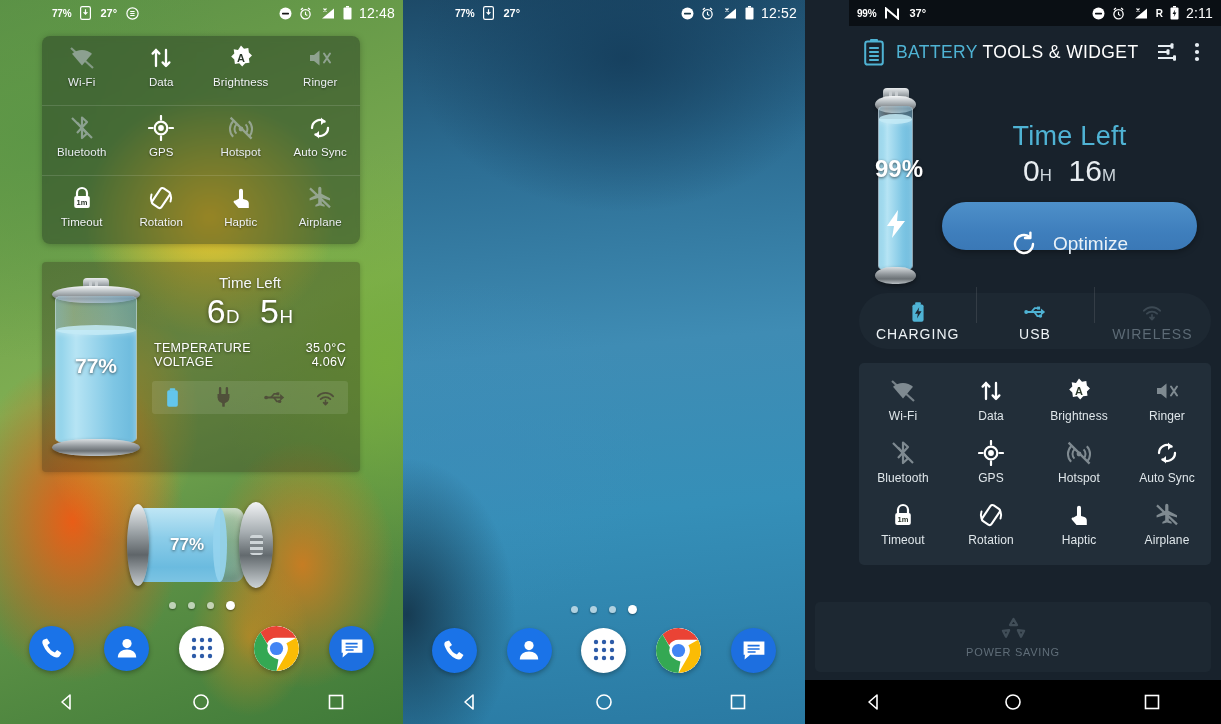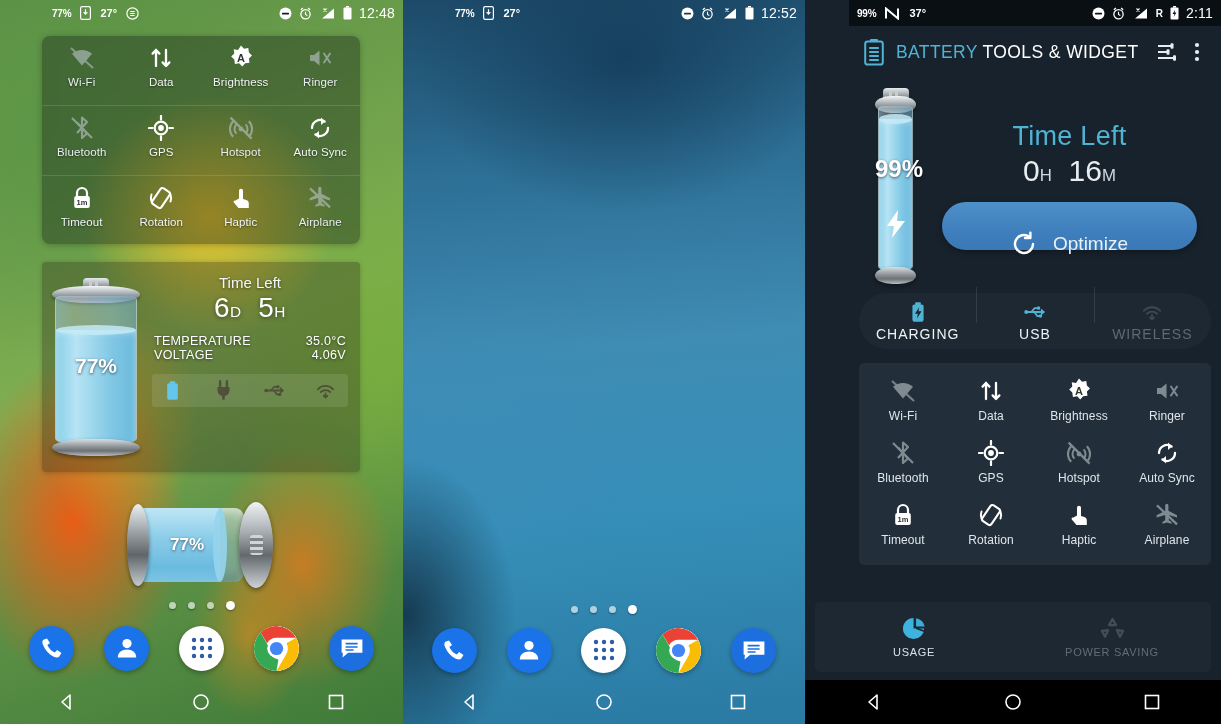--- a/index.html
+++ b/index.html
@@ -100,21 +100,21 @@
 
   .bw1 .batt-v { left:10px; top:16px; width:88px; height:178px; }
   .bw1 .batt-v .pct { font-size:21px; }
   .bw1 .batt-v .fill { height:77%; }
 
   .bw-right { position:absolute; color:#fff; }
   .bw1 .bw-right { left:110px; top:12px; right:12px; }
   .tl-title { text-align:center; font-size:15px; color:#f4f7f9; text-shadow:0 1px 3px rgba(0,0,0,.55); }
   .tl-big { text-align:center; margin-top:1px; font-weight:300; letter-spacing:.5px;
     text-shadow:0 1px 4px rgba(0,0,0,.5); }
-  .bw1 .tl-big { font-size:28px; }
+  .bw1 .tl-big { font-size:34px; }
   .tl-big .u { font-size:.55em; }
   .kv { display:flex; justify-content:space-between; font-size:12.5px; letter-spacing:.3px;
     text-shadow:0 1px 3px rgba(0,0,0,.55); }
   .bw1 .kv { padding:0 2px; }
   .bw1 .kvwrap { margin-top:10px; }
   .srcrow { display:flex; align-items:center; }
   .bw1 .srcrow { margin-top:12px; background:rgba(255,255,255,.10); border-radius:3px;
     padding:6px 10px; gap:30px; }
 
   
@@ -865,28 +865,20 @@
                 <path d="M23 15.5v-2.2l-8.6-4.6V3.4a1.6 1.6 0 0 0-3.2 0v5.3L2.6 13.3v2.2l8.6-2.6v5.3L8.4 20v1.8l4.6-1.2 4.6 1.2V20l-2.8-1.8v-5.3z" fill="#b9c3c7"></path>
                 <path d="M3 3.4l20 19" stroke="#b9c3c7" stroke-width="2.2"></path>
               </svg>
             </span>
             <span class="tlabel">Airplane</span>
           </div>
         </div>
       </div>
 
     <div class="bottombar" id="btabs">
-        <div class="cell on">
-          <span class="ico" style="opacity:1"><svg width="25" height="25" viewBox="0 0 26 26">
-              <path d="M12 2a11 11 0 1 0 11 11H12z" fill="#3fb3e0"></path>
-              <path d="M14.6 2.4A11 11 0 0 1 23.6 11H14.6z" fill="#3fb3e0" opacity=".95"></path>
-              <path d="M14.8 12.6l8.4 3.2" stroke="#1d2832" stroke-width="1.8"></path>
-            </svg></span>
-          <span class="lbl">USAGE</span>
-        </div>
         <div class="cell off">
           <span class="ico" style="opacity:0.55"><svg width="25" height="25" viewBox="0 0 26 26">
               <path d="M13 3.2l3.6 6.2h-7.2z" fill="none" stroke="#5f6d78" stroke-width="2.4" stroke-linejoin="round"></path>
               <path d="M5.2 21.6l-3.2-6.2 6.4-.6z" fill="none" stroke="#5f6d78" stroke-width="2.4" stroke-linejoin="round"></path>
               <path d="M20.8 21.6l3.2-6.2-6.4-.6z" fill="none" stroke="#5f6d78" stroke-width="2.4" stroke-linejoin="round"></path>
             </svg></span>
           <span class="lbl">POWER SAVING</span>
         </div>
       </div>
 

